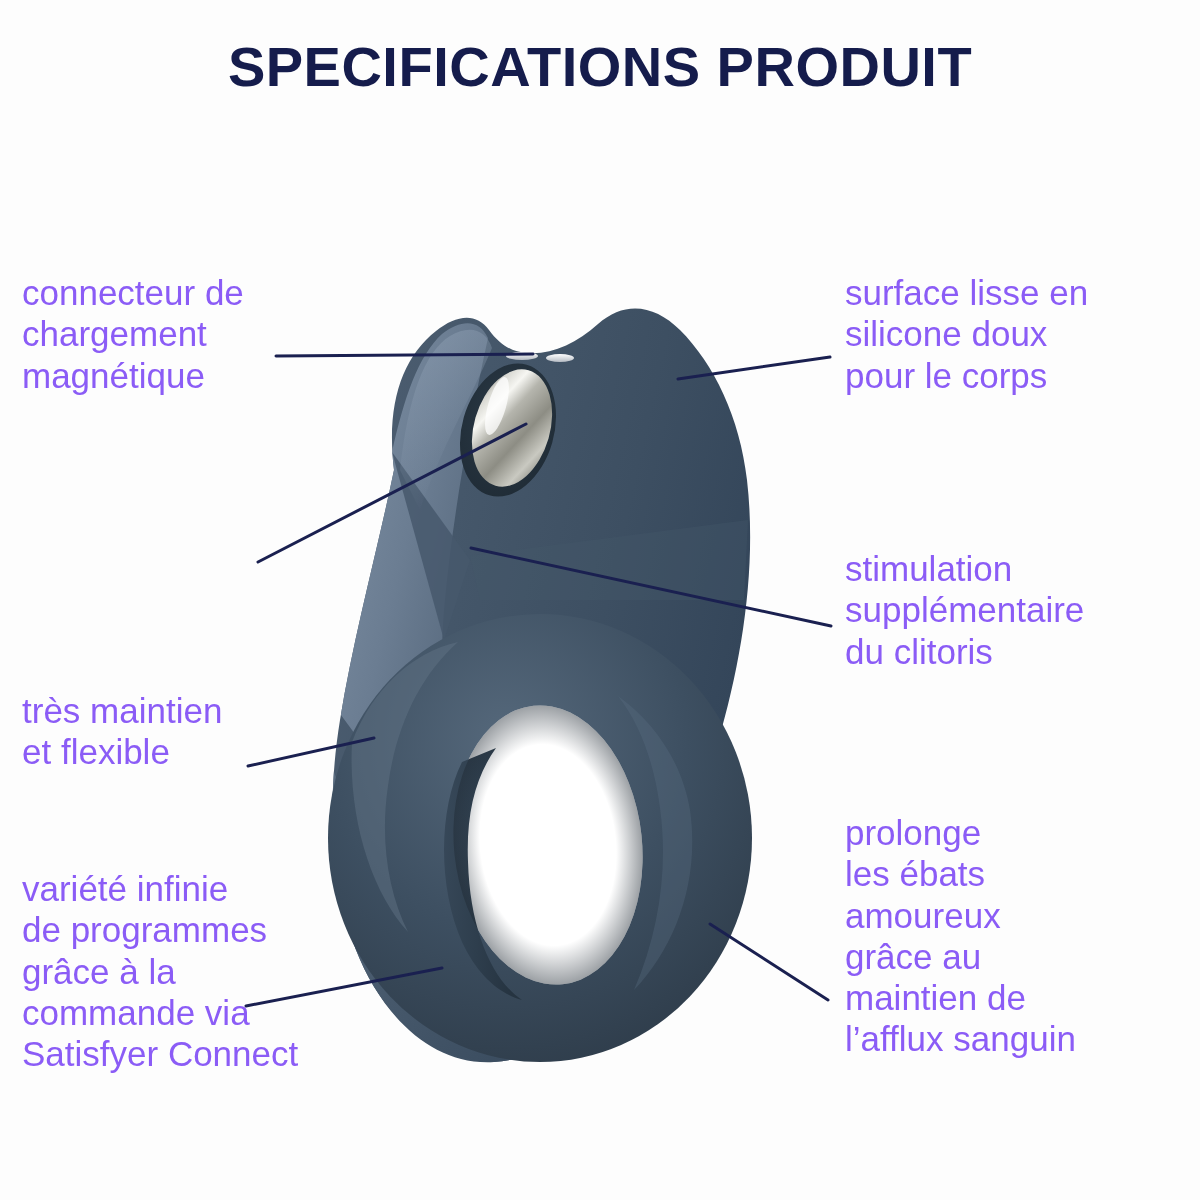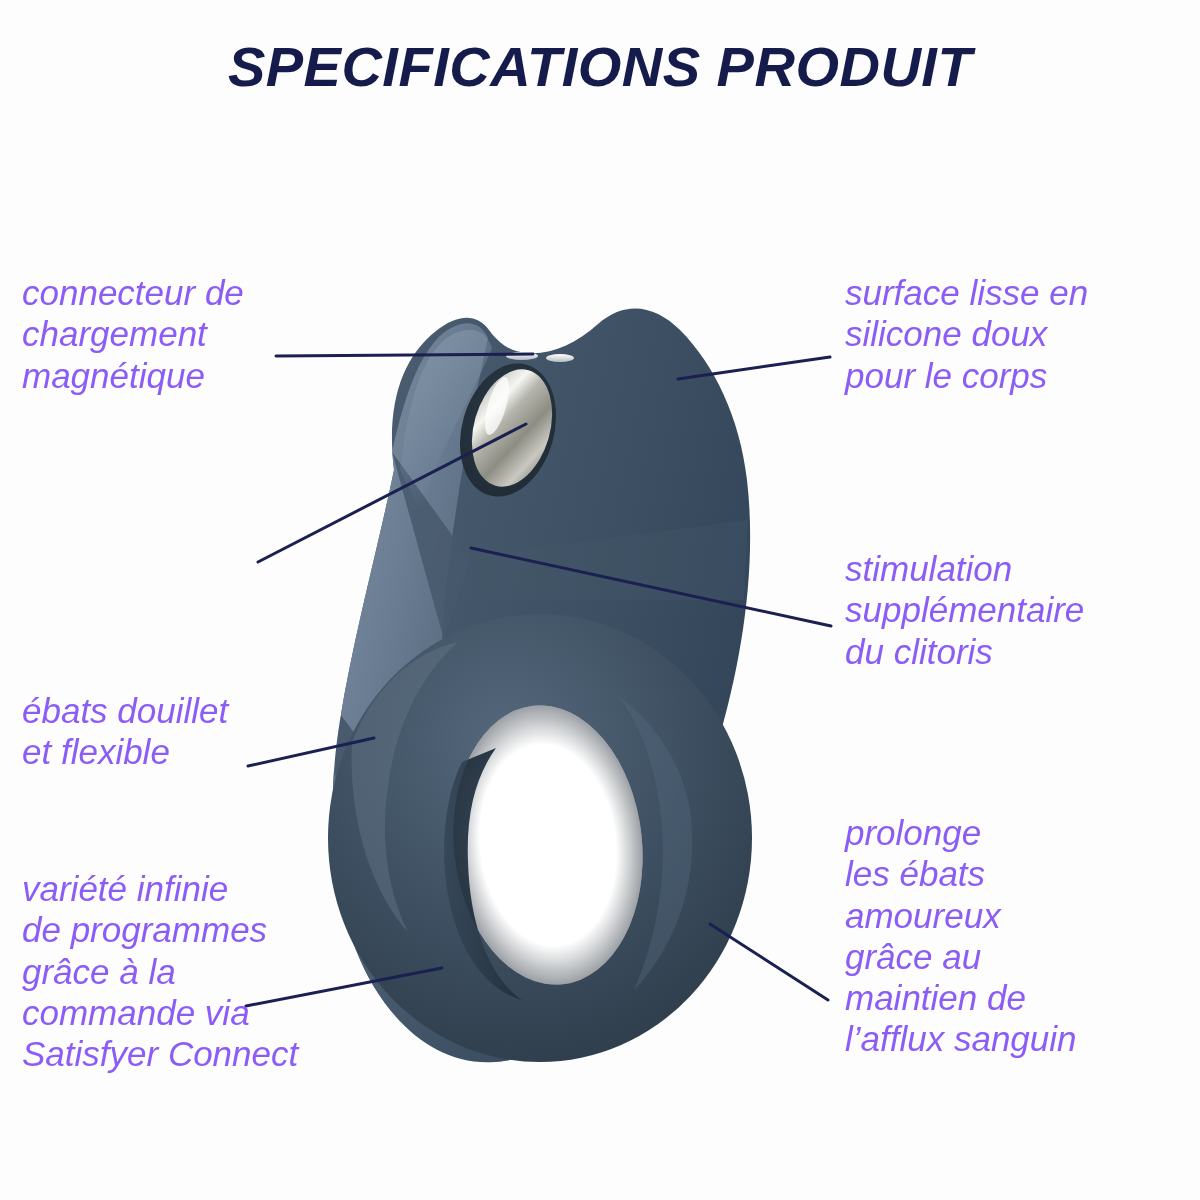--- a/index.html
+++ b/index.html
@@ -8,21 +8,20 @@
     padding: 0;
     background: #ffffff;
   }
   #page {
     position: relative;
     width: 1200px;
     height: 1200px;
     background: #fdfdfd;
     overflow: hidden;
     font-family: "Liberation Sans", sans-serif;
-    font-style: italic;
   }
 
   
   #title {
     position: absolute;
     top: 34px;
     left: 0;
     width: 1200px;
     text-align: center;
     font-size: 56px;
@@ -237,21 +236,21 @@
       <line x1="471" y1="548" x2="831" y2="626"></line>
       <line x1="710" y1="924" x2="828" y2="1000"></line>
     </g>
   </svg>
 
   <div class="callout left" id="cal-charge">connecteur de
 chargement
 magnétique</div>
 
 
-  <div class="callout left" id="cal-douillet">ébats douillet
+  <div class="callout left" id="cal-douillet">très maintien
 et flexible</div>
 
   <div class="callout right" id="cal-silicone">surface lisse en
 silicone doux
 pour le corps</div>
 
   <div class="callout left" id="cal-variete">variété infinie
 de programmes
 grâce à la
 commande via

